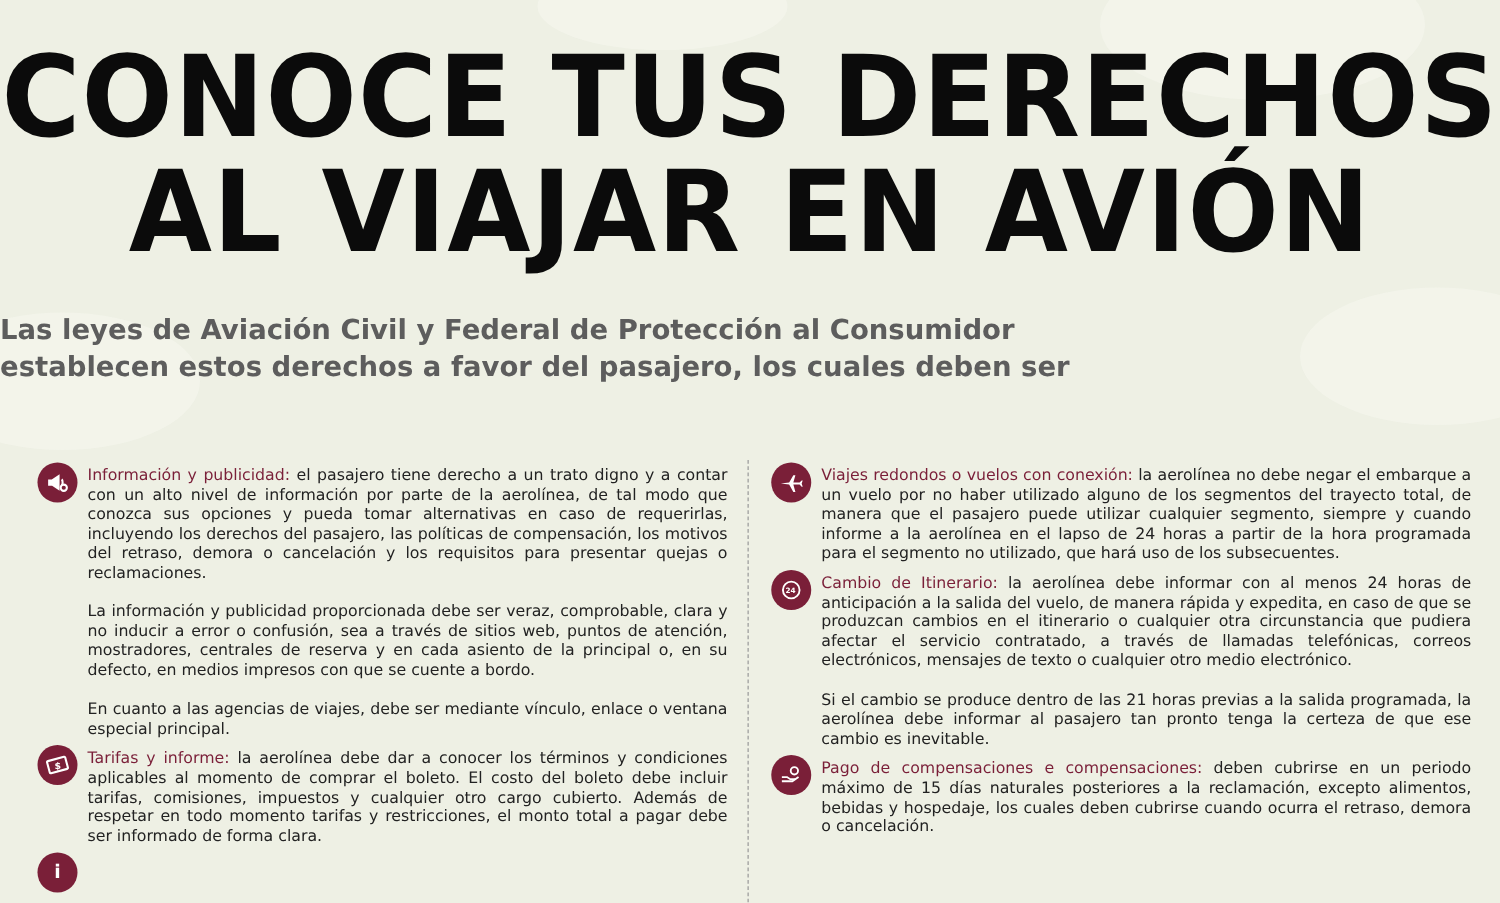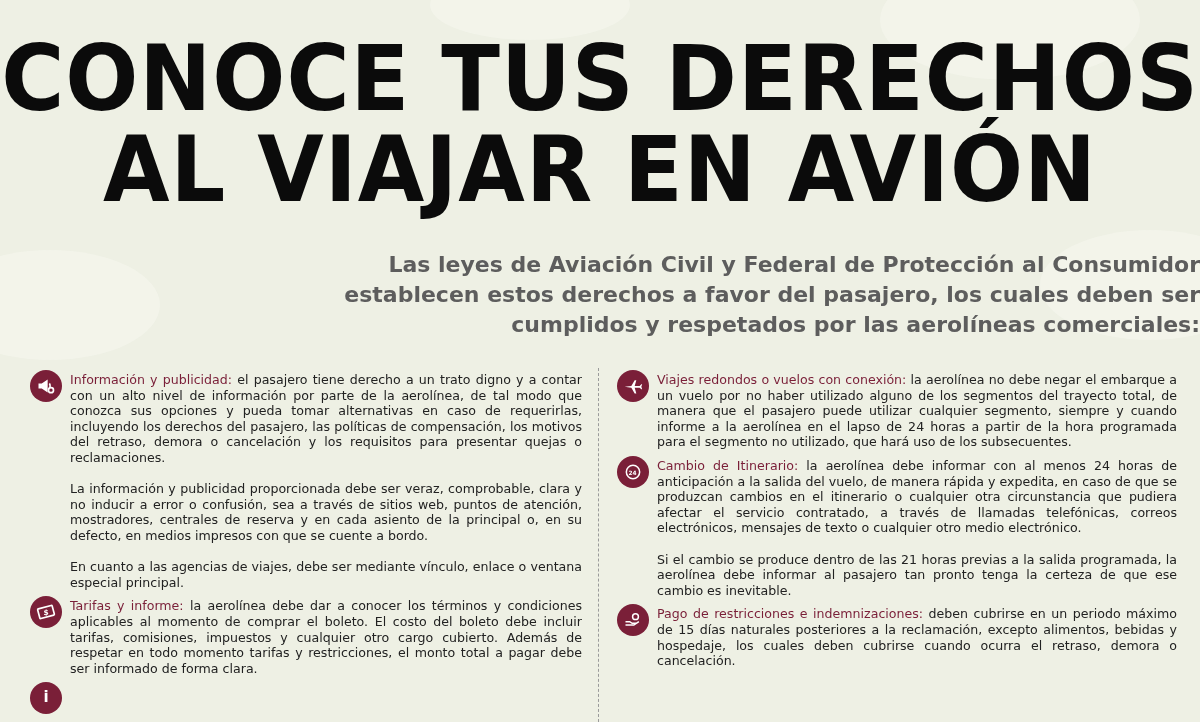--- a/index.html
+++ b/index.html
@@ -13,21 +13,21 @@
     .cloud { position: absolute; border-radius: 50%; background: #f3f4eb; opacity: 0.85; }
     .title {
       position: absolute; left: 0; width: 1200px; text-align: center;
       font-family: "DejaVu Sans", sans-serif; font-weight: 900;
       font-size: 86px; line-height: 92px; letter-spacing: 1px; color: #0b0b0b;
       transform: scaleY(1.05);
     }
     .title.l1 { top: 32px; }
     .title.l2 { top: 124px; }
     .subtitle {
-      position: absolute; top: 250px; left: 0; width: 1200px; text-align: right;
+      position: absolute; top: 250px; left: 0; width: 1200px; text-align: left;
       font-weight: bold; font-size: 22px; line-height: 30px; color: #5d5d5d;
     }
     .col { position: absolute; top: 372px; font-size: 12.6px; line-height: 15.6px; color: #222; }
     .col.left { left: 30px; width: 552px; }
     .col.right { left: 617px; width: 560px; }
     .divider {
       position: absolute; left: 598px; top: 368px; height: 354px;
       border-left: 1.5px dashed #9b9b9b;
     }
     .item { position: relative; padding-left: 40px; }
@@ -50,21 +50,20 @@
 <div class="cloud" style="left:1040px;top:230px;width:220px;height:110px;"></div>
 <div class="cloud" style="left:-60px;top:250px;width:220px;height:110px;"></div>
 <div class="cloud" style="left:430px;top:-30px;width:200px;height:70px;"></div>
 
 <h1 class="title l1">CONOCE TUS DERECHOS</h1>
 <h1 class="title l2">AL VIAJAR EN AVIÓN</h1>
 
 <div class="subtitle">
   <div>Las leyes de Aviación Civil y Federal de Protección al Consumidor</div>
   <div>establecen estos derechos a favor del pasajero, los cuales deben ser</div>
-  <div>cumplidos y respetados por las aerolíneas comerciales:</div>
 </div>
 
 <div class="divider"></div>
 
 <div class="col left">
   <div class="item">
     <span class="icon">
       <svg viewBox="0 0 24 24" fill="none" stroke="#fff" stroke-width="2">
           <path d="M4 10v4h3l6 4V6L7 10z" fill="#fff"></path>
           <path d="M16 9c1.2 1 1.2 5 0 6"></path>
@@ -116,15 +115,15 @@
   </div>
   <div class="gap2"></div>
   <div class="item">
     <span class="icon">
       <svg viewBox="0 0 24 24" fill="none" stroke="#fff" stroke-width="1.8">
           <path d="M3 14h5l3 2h5"></path>
           <path d="M3 18h10l6-4"></path>
           <circle cx="15" cy="8" r="3.5"></circle>
         </svg>
     </span>
-    <p><span class="head">Pago de restricciones e indemnizaciones:</span><span> deben cubrirse en un periodo máximo de 15 días naturales posteriores a la reclamación, excepto alimentos, bebidas y hospedaje, los cuales deben cubrirse cuando ocurra el retraso, demora o cancelación.</span></p>
+    <p><span class="head">Pago de compensaciones e compensaciones:</span><span> deben cubrirse en un periodo máximo de 15 días naturales posteriores a la reclamación, excepto alimentos, bebidas y hospedaje, los cuales deben cubrirse cuando ocurra el retraso, demora o cancelación.</span></p>
   </div>
 </div>
 
 </body></html>

